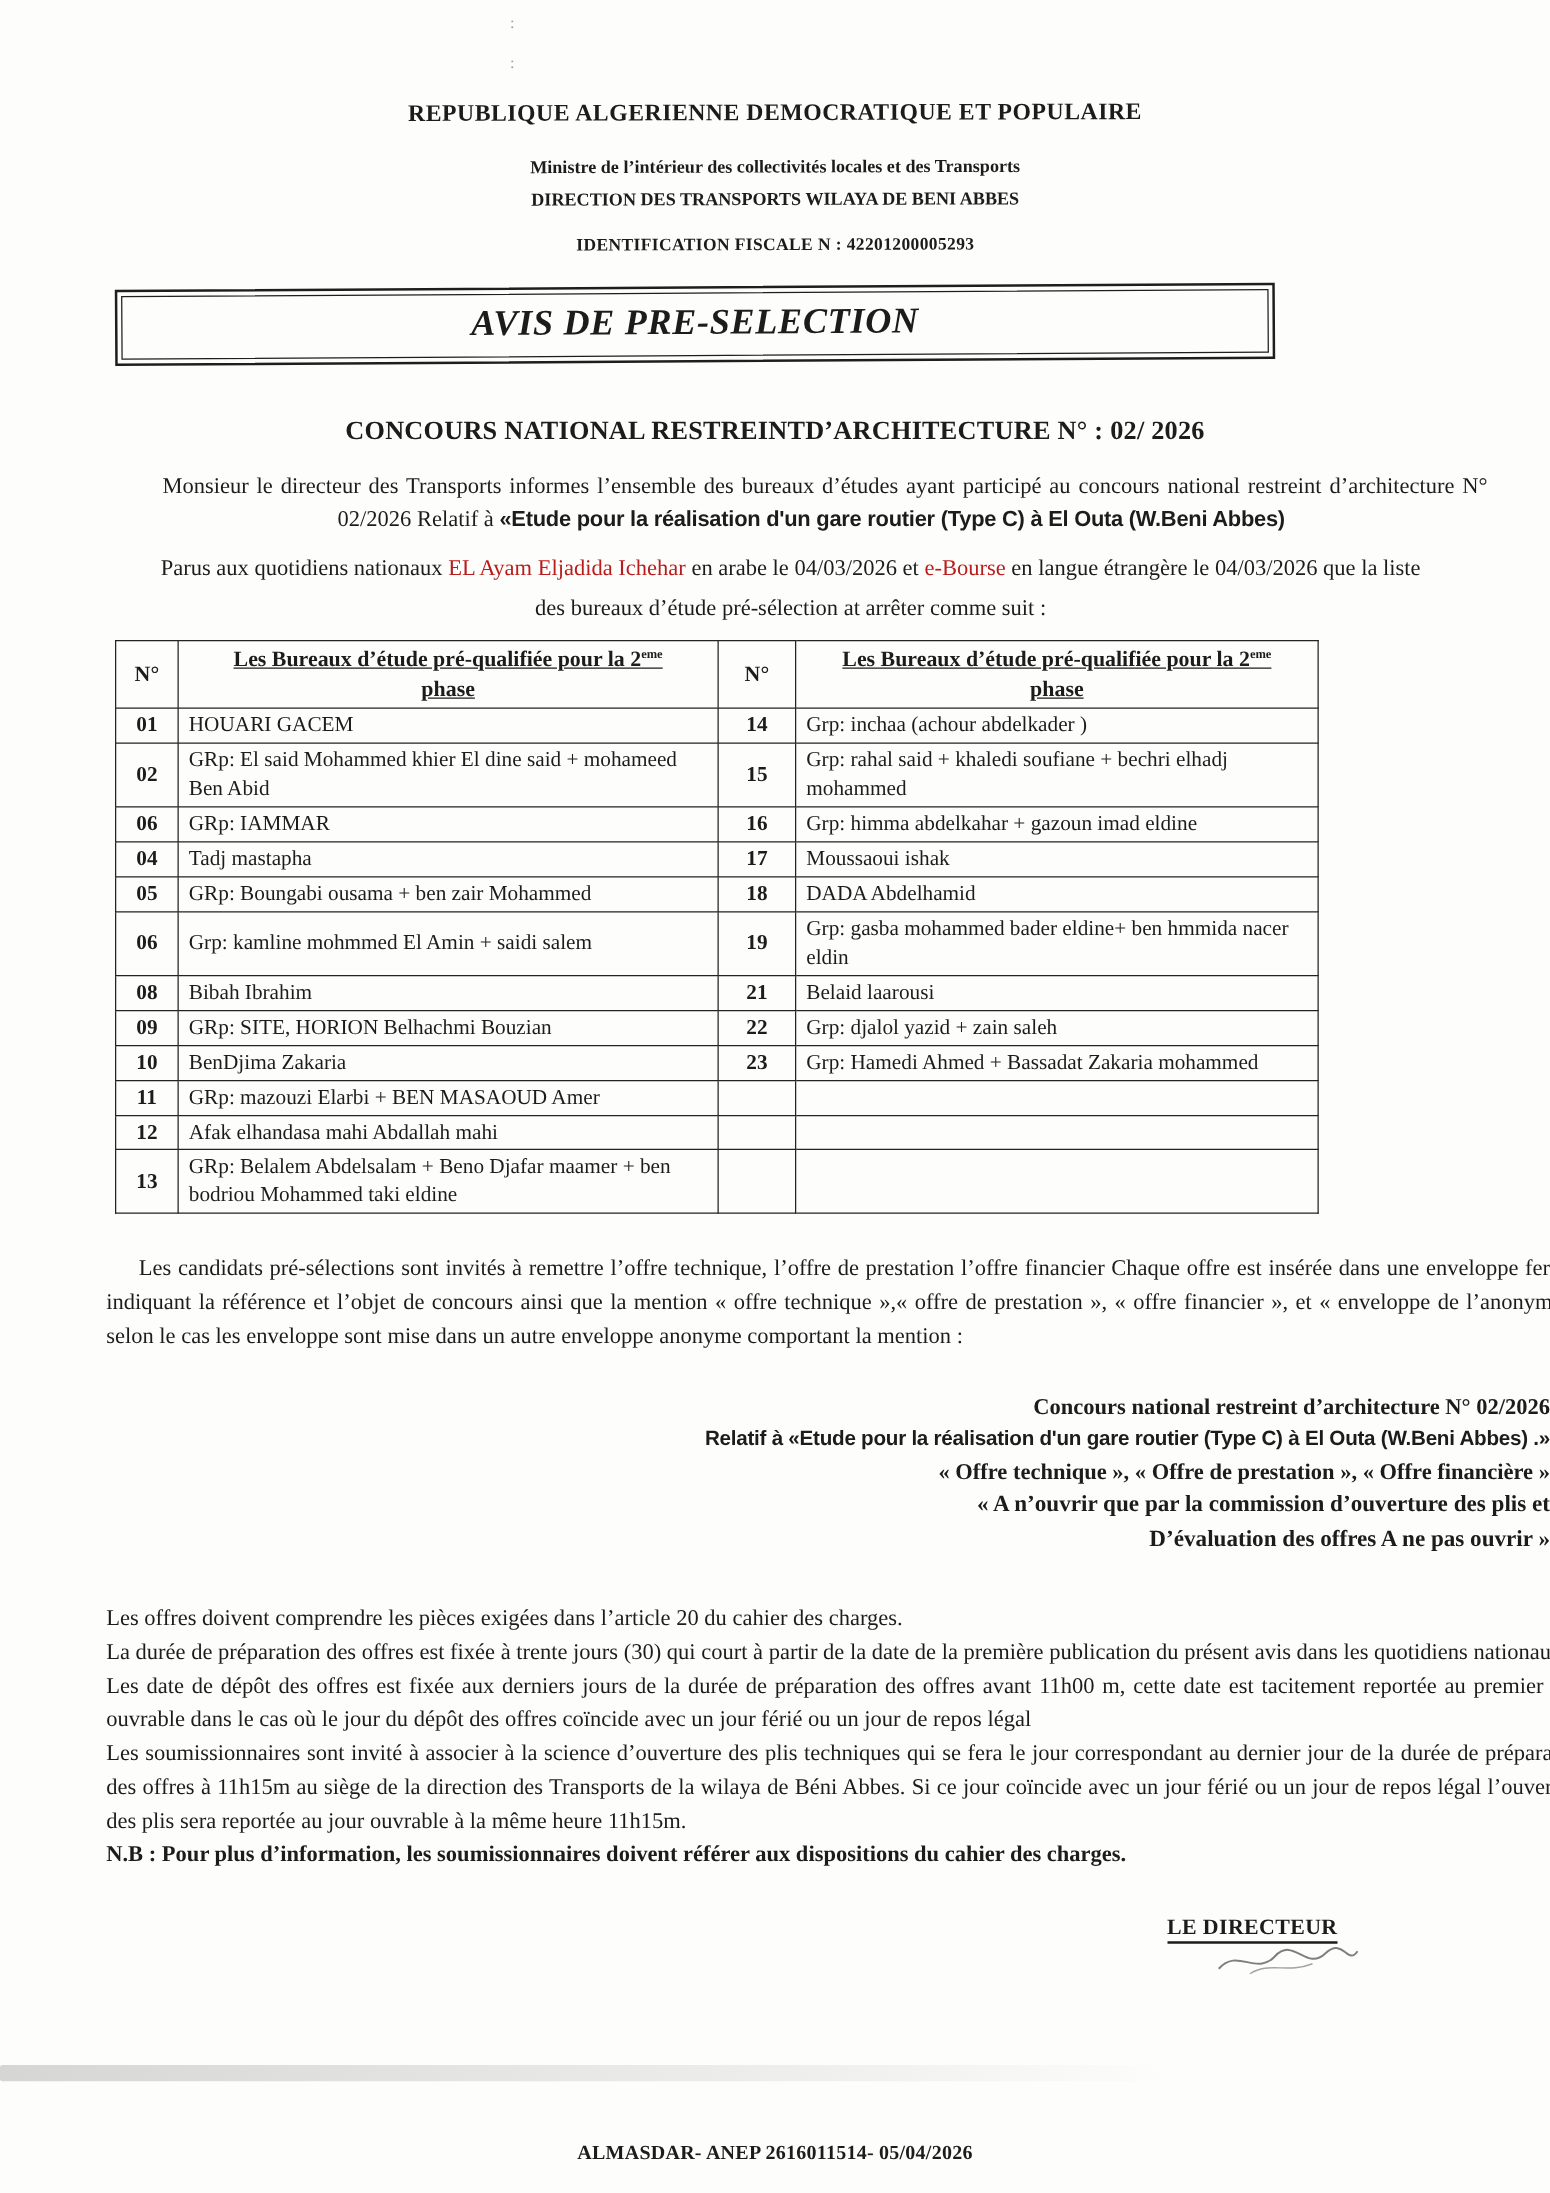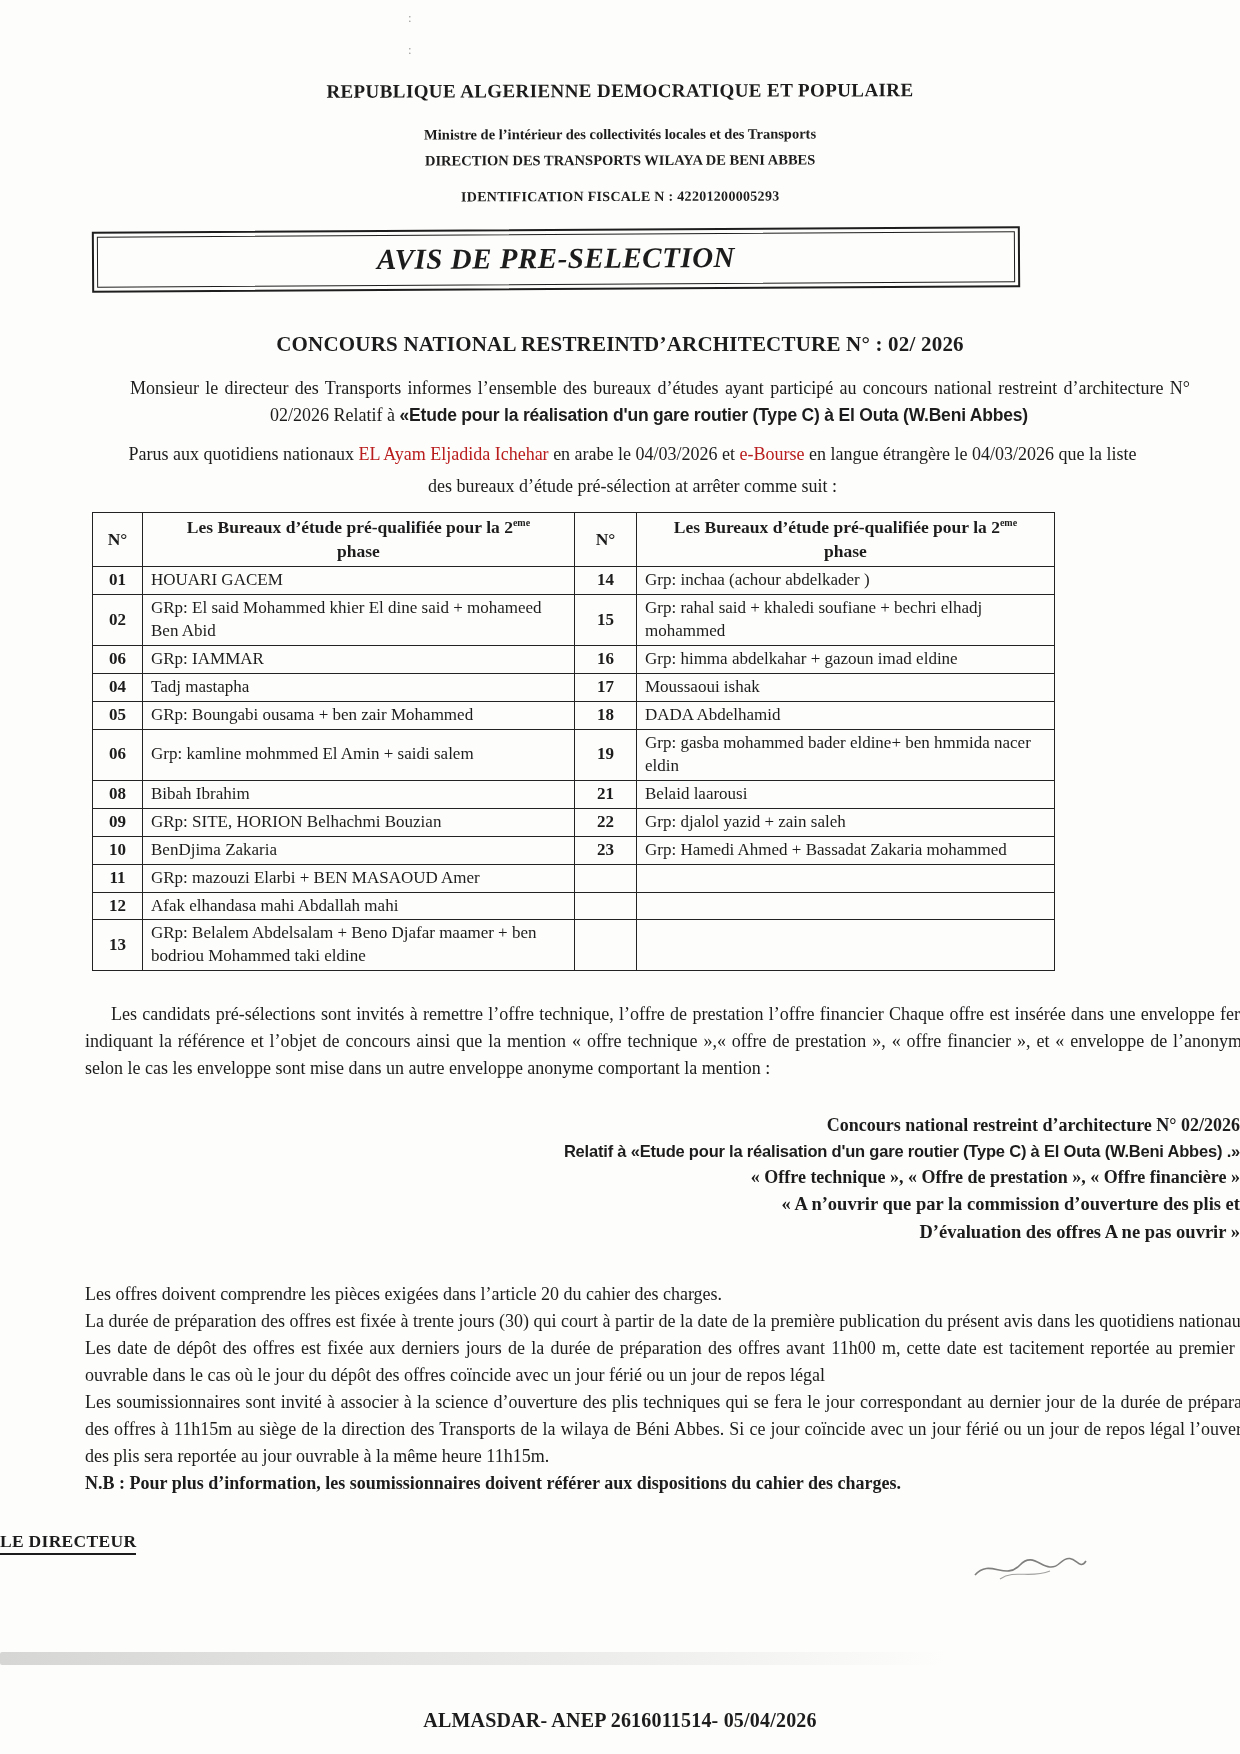--- a/index.html
+++ b/index.html
@@ -65,52 +65,52 @@
   }
   table.sel th,table.sel td{
     border:1.7px solid #232323;
     font-size:17px;line-height:1.35;
     padding:2px 8px;vertical-align:middle;
   }
   table.sel th{font-size:17.5px;padding:3px 4px;}
   col.c-no{width:50px;}col.c-name{width:432px;}col.c-no2{width:62px;}col.c-name2{width:418px;}
   .cell-no{text-align:center;font-weight:bold;font-family:"Liberation Serif",serif;}
   .th-sup{font-size:10px;vertical-align:super;}
-  .th-line{display:block;text-align:center;font-weight:bold;}
+  .th-line{display:block;text-align:center;font-weight:bold;text-decoration:underline;}
 
   
   .body1{
     margin:30px 0 0 85px;width:1185px;
     font-size:18px;line-height:1.5;text-align:justify;
   }
   .body1 .ind{display:inline-block;width:26px;}
 
   .mention{margin-top:30px;text-align:right;font-weight:bold;line-height:1.5;}
   .mention .m1{font-size:18px;}
   .mention .m2{font-family:"Liberation Sans","DejaVu Sans",sans-serif;font-size:16.5px;letter-spacing:-0.2px;}
   .mention .m3{font-size:18px;}
   .mention .m4{font-size:18.5px;}
   .mention .m5{font-size:18.5px;}
 
   .body2{margin:34px 0 0 85px;width:1185px;font-size:18px;line-height:1.5;}
   .body2 p{margin:0;text-align:justify;}
   .nb-line{font-weight:bold;}
 
   
-  .sig-row{margin-top:34px;text-align:left;padding-right:170px;position:relative;}
+  .sig-row{margin-top:34px;text-align:right;padding-right:170px;position:relative;}
   .sig-text{
     font-weight:bold;font-size:17.5px;letter-spacing:.3px;
     border-bottom:2px solid #1c1c1c;padding-bottom:1px;
     display:inline-block;
   }
   .sig-scribble{position:absolute;right:150px;top:22px;opacity:.8;}
 
   .footer{
     position:absolute;left:0;bottom:22px;width:100%;
-    text-align:center;font-size:20px;font-weight:bold;letter-spacing:.2px;
+    text-align:center;font-size:16px;font-weight:bold;letter-spacing:.2px;
   }
 </style>
 </head>
 <body>
 
 <div class="page">
 
   <span class="artifact-colon" style="top:10px;">:</span>
   <span class="artifact-colon" style="top:42px;">:</span>
 

